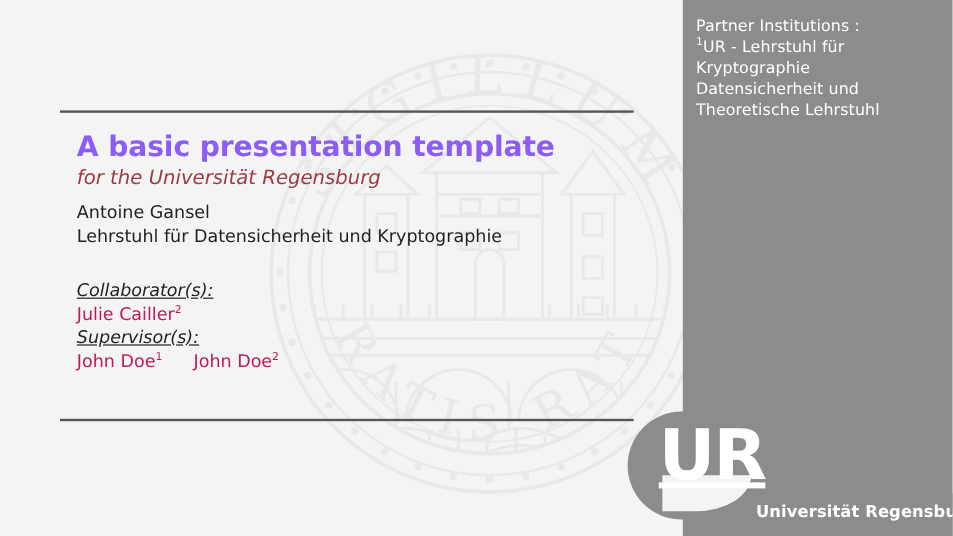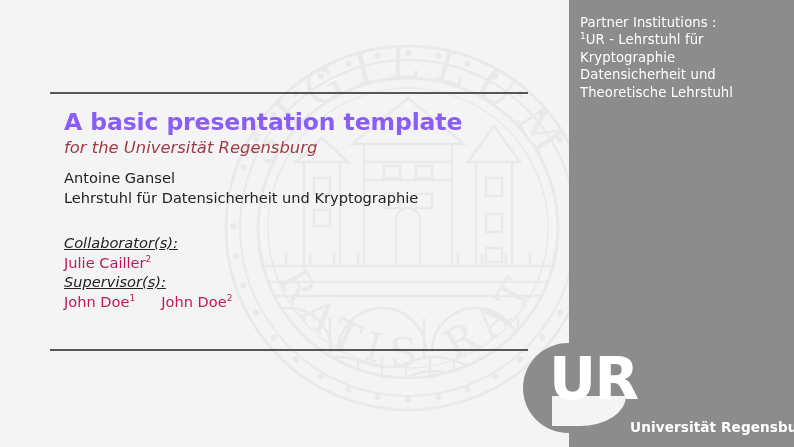--- a/index.html
+++ b/index.html
@@ -112,20 +112,21 @@
   }
   #logo-ur{
     position:absolute;
     left:549px;top:350px;
     font-size:58px;
     font-weight:bold;
     color:#ffffff;
     letter-spacing:-1.5px;
     line-height:58px;
     font-family:"DejaVu Sans","Liberation Sans",sans-serif;
+    text-decoration:underline;
   }
   #wordmark{
     position:absolute;
     left:630px;top:419px;
     color:#ffffff;
     font-size:13.6px;
     font-weight:bold;
     letter-spacing:.1px;
     white-space:nowrap;
   }

